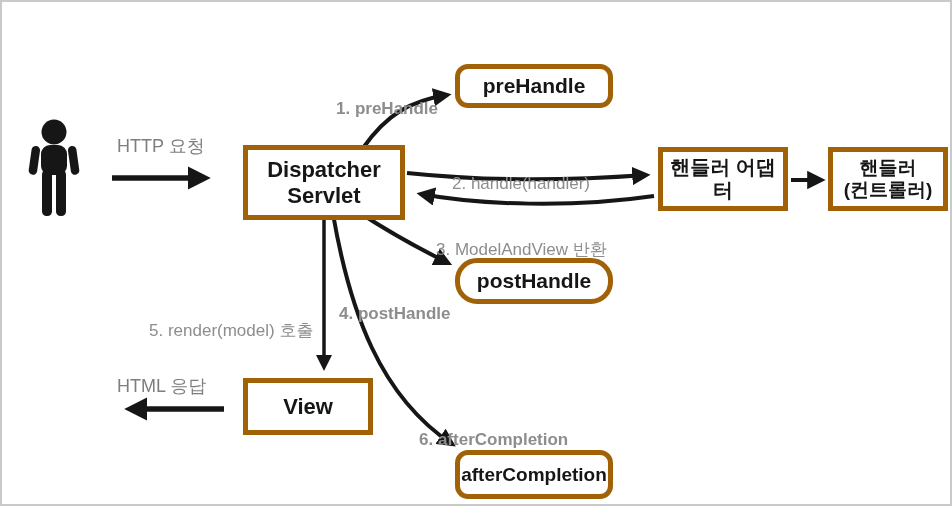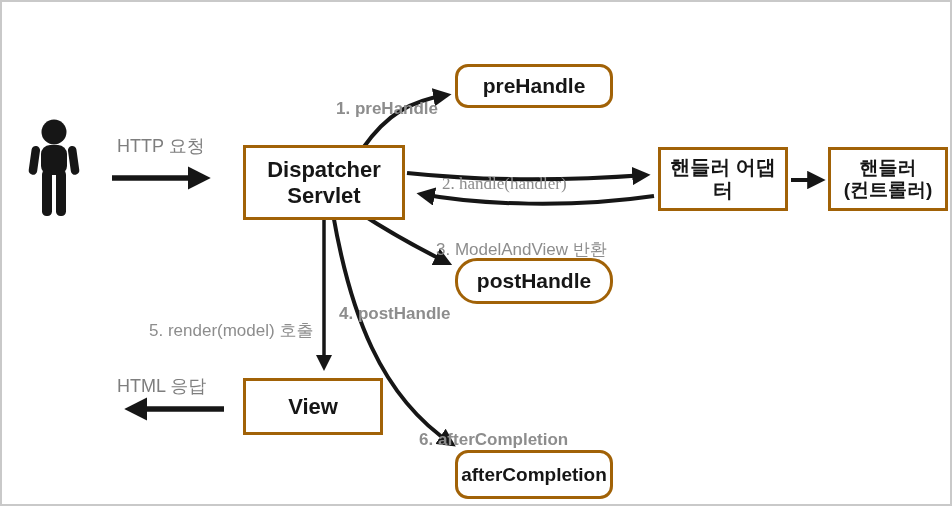--- a/index.html
+++ b/index.html
@@ -9,21 +9,21 @@
     margin:0 auto;
     background:#ffffff;
     border:2px solid #c9c9c9;
     font-family:"Liberation Sans","DejaVu Sans",sans-serif;
     overflow:hidden;
   }
   .layer{position:absolute;left:0;top:0;width:100%;height:100%;pointer-events:none;}
   .box{
     position:absolute;
     background:#ffffff;
-    border:3px solid #a16207;
+    border:5px solid #a16207;
     display:flex;flex-direction:column;
     align-items:center;justify-content:center;
     color:#161616;font-weight:bold;text-align:center;
     box-sizing:border-box;
     line-height:1.15;
   }
   .rounded{border-radius:13px;}
   .glabel{
     position:absolute;
     color:#8d8d8d;
@@ -109,26 +109,26 @@
 
   <div class="box" style="left:656px;top:145px;width:130px;height:64px;font-size:20px;">
     <span>핸들러 어댑터</span>
   </div>
 
   <div class="box twoline" style="left:826px;top:145px;width:120px;height:64px;">
     <span>핸들러</span>
     <span>(컨트롤러)</span>
   </div>
 
-  <div class="box" style="left:241px;top:376px;width:140px;height:57px;font-size:22px;">
+  <div class="box" style="left:241px;top:376px;width:130px;height:57px;font-size:22px;">
     <span>View</span>
   </div>
 
   <div class="glabel bold" style="left:334px;top:65px;">1. preHandle</div>
-  <div class="glabel" style="left:440px;top:140px;font-family:Liberation Serif, serif;">2. handle(handler)</div>
+  <div class="glabel" style="left:450px;top:140px;">2. handle(handler)</div>
   <div class="glabel" style="left:434px;top:204px;">3. ModelAndView 반환</div>
   <div class="glabel bold" style="left:337px;top:270px;">4. postHandle</div>
   <div class="glabel" style="left:147px;top:285px;">5. render(model) 호출</div>
   <div class="glabel bold" style="left:417px;top:396px;">6. afterCompletion</div>
 
   <div class="biglabel" style="left:115px;top:132px;">HTTP 요청</div>
   <div class="biglabel" style="left:115px;top:372px;">HTML 응답</div>
 
 
 </div>

